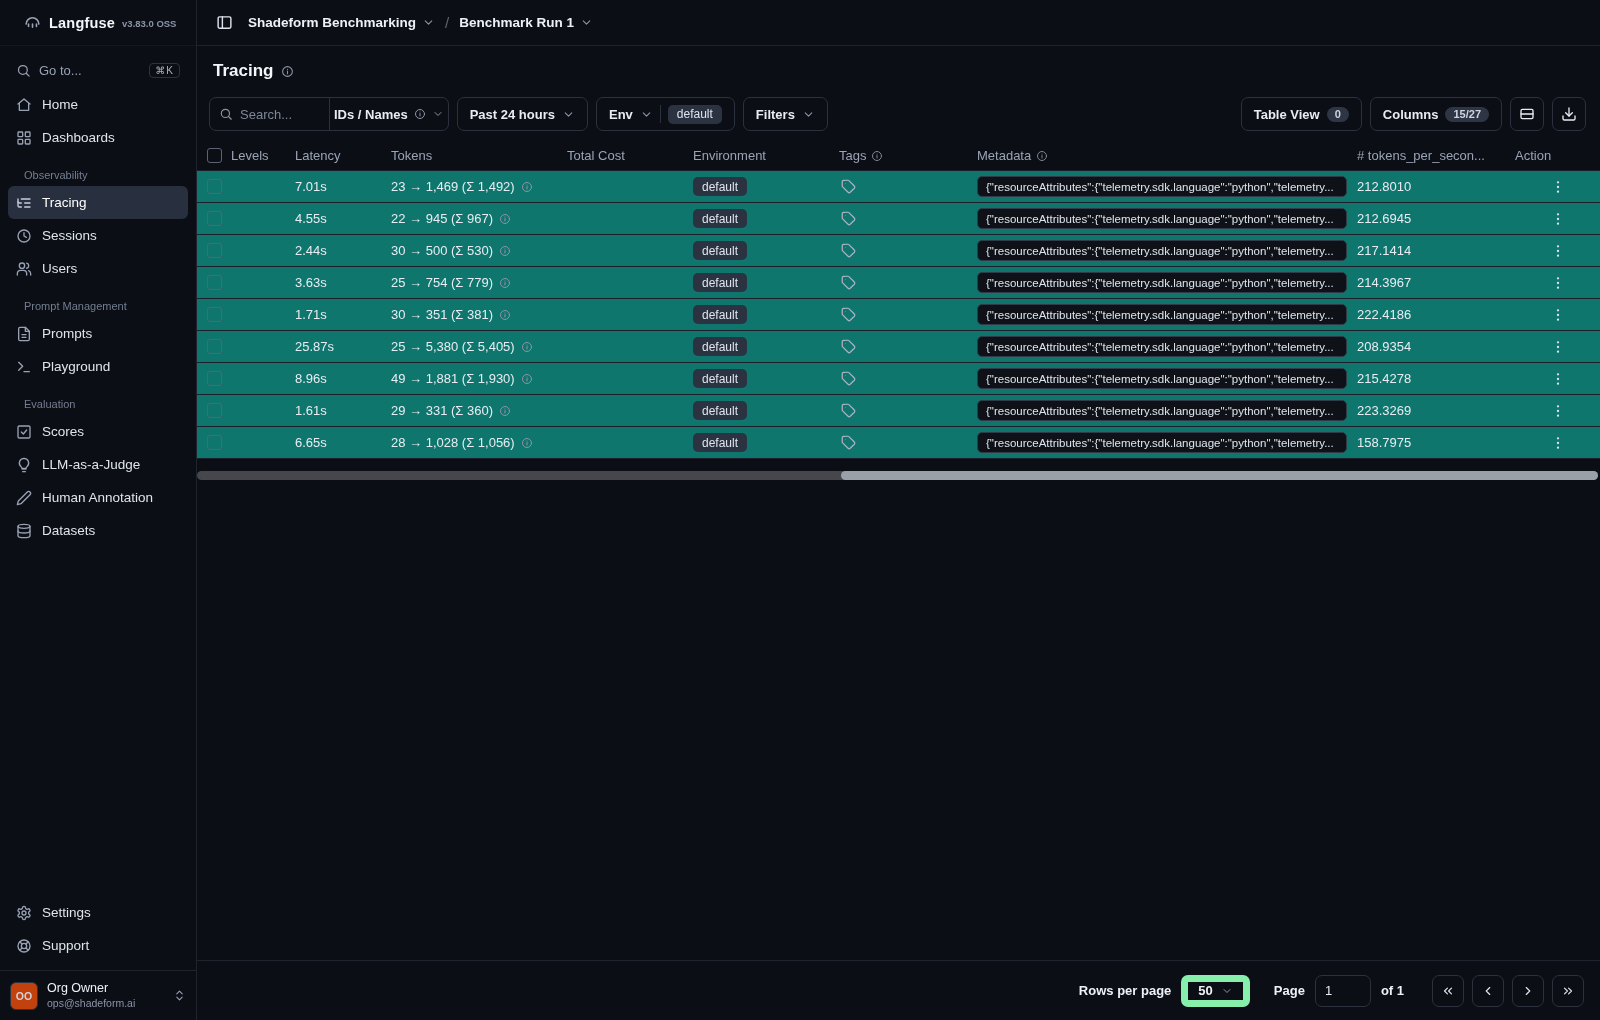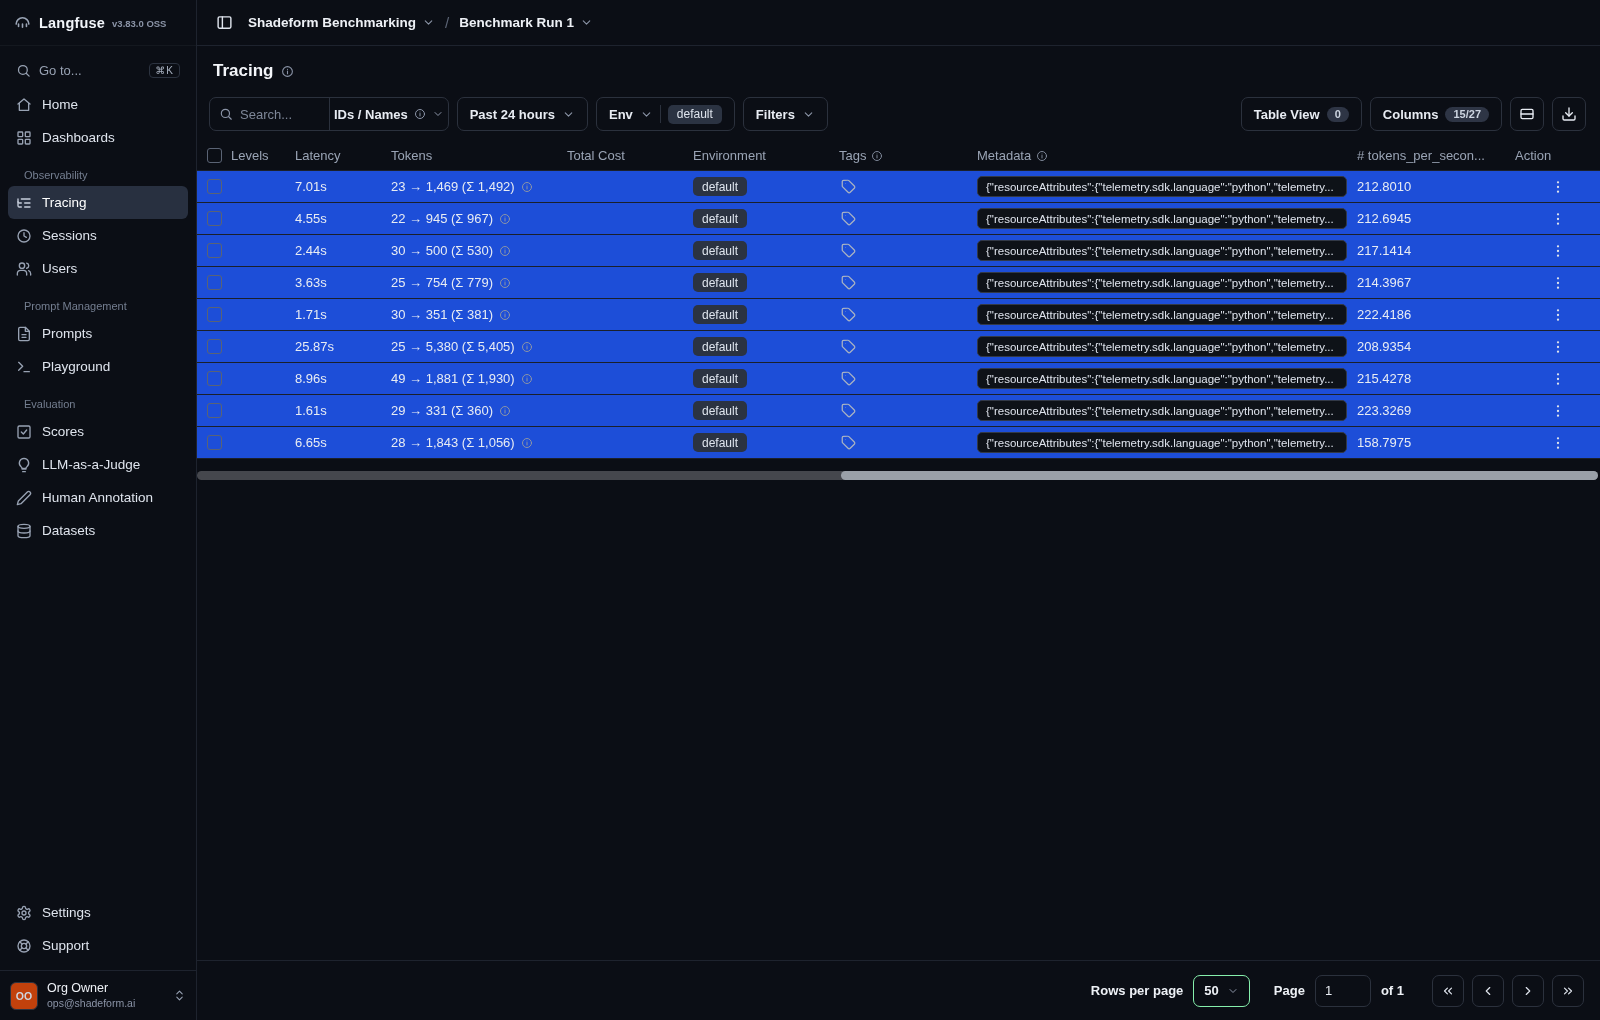--- a/index.html
+++ b/index.html
@@ -9,21 +9,21 @@
     font-family:"Liberation Sans", sans-serif; font-size:13px;
     -webkit-font-smoothing:antialiased;
   }
   .ic { fill:none; stroke:currentColor; stroke-width:2; stroke-linecap:round; stroke-linejoin:round; flex:none; }
   .muted { color:#8b94a7; }
 
   .app { display:flex; width:1600px; height:1020px; }
 
   
   .sidebar { width:197px; min-width:197px; background:#0b0e15; border-right:1px solid #1e232e; display:flex; flex-direction:column; }
-  .logo-row { height:46px; display:flex; align-items:center; gap:7px; padding:0 13px; border-bottom:1px solid #14181f; }
+  .logo-row { height:46px; display:flex; align-items:center; gap:7px; padding:0 23px; border-bottom:1px solid #14181f; }
   .logo-ic { color:#9aa4b5; }
   .logo-name { font-weight:700; font-size:14.5px; color:#f2f5fa; letter-spacing:.2px; }
   .logo-ver { font-size:9.5px; color:#8b94a7; font-weight:600; margin-top:2px; white-space:nowrap; }
   .goto { margin:8px 8px 2px; height:32px; display:flex; align-items:center; gap:8px; padding:0 8px; border-radius:6px; color:#98a2b3; cursor:pointer; }
   .goto .kbd { margin-left:auto; border:1px solid #2c3340; border-radius:4px; padding:1px 5px; font-size:10px; color:#aab3c2; letter-spacing:1px; }
   .nav { display:flex; flex-direction:column; padding:0 8px; }
   .nav-item { height:33px; display:flex; align-items:center; gap:10px; padding:0 8px; border-radius:6px; color:#dfe4ed; font-size:13.5px; cursor:pointer; white-space:nowrap; }
   .nav-item svg { color:#98a2b3; }
   .nav-item.active { background:#283040; color:#fff; }
   .nav-item.active svg { color:#c6cedb; }
@@ -66,38 +66,38 @@
   .badge { background:#2b3342; border-radius:5px; padding:2.5px 9px; font-size:12px; font-weight:400; color:#dfe5ee; }
   .toolbar-right { margin-left:auto; display:flex; gap:8px; align-items:center; }
   .count-pill { background:#2e3545; border-radius:999px; padding:1.5px 8px; font-size:11px; color:#cdd5e1; font-weight:600; }
   .icon-btn { width:34px; justify-content:center; padding:0; }
 
   
   .grid-row { display:grid; grid-template-columns:34px 64px 96px 176px 126px 146px 138px 380px 158px 1fr; align-items:center; border-bottom:1px solid #1b202a; }
   .thead { height:30px; color:#9aa4b5; font-size:13px; }
   .th { display:flex; align-items:center; gap:5px; white-space:nowrap; overflow:hidden; }
   .th svg { color:#7e8798; }
-  .trow { height:32px; background:#1d4ed8; font-size:13px; }
+  .trow { height:32px; background:#0f766e; font-size:13px; }
   .cell { display:flex; align-items:center; min-width:0; }
   .c-check { justify-content:center; }
   .cb { width:15px; height:15px; border:1px solid #5a6374; border-radius:3px; background:transparent; cursor:pointer; }
   .tokens-cell { gap:6px; white-space:nowrap; }
   .tokens-cell svg { color:#8b94a7; }
   .tag-ic { color:#aab3c2; margin-left:2px; }
   .meta-box { width:370px; border:1px solid #323947; background:#0e1218; border-radius:5px; padding:3.5px 8px; font-size:11.5px; color:#dfe4ed; white-space:nowrap; overflow:hidden; cursor:pointer; }
   .c-action { justify-content:center; color:#dfe4ed; cursor:pointer; }
 
   .hscroll { margin:12px 2px 0 0; height:9px; border-radius:5px; background:#45474d; position:relative; }
   .hscroll-thumb { position:absolute; top:0; bottom:0; left:46%; width:54%; background:#9aa0a8; border-radius:5px; cursor:grab; }
 
   .spacer { flex:1; }
 
   
   .bottombar { border-top:1px solid #1e232e; height:60px; display:flex; align-items:center; justify-content:flex-end; gap:10px; padding:0 16px; font-weight:600; font-size:13px; color:#eef1f6;margin-top:24px; }
-  .pg-select { height:32px; border:1px solid #86efac; border-radius:7px; display:flex; align-items:center; gap:8px; padding:0 10px; cursor:pointer; }
+  .pg-select { height:32px; border:7px solid #86efac; border-radius:7px; display:flex; align-items:center; gap:8px; padding:0 10px; cursor:pointer; }
   .pg-select svg { color:#8b94a7; }
   .pg-input { height:32px; width:56px; border:1px solid #2b313d; border-radius:7px; background:transparent; color:#e8ecf3; padding:0 9px; font-size:13px; font-family:inherit; outline:none; }
   .pg-group { display:flex; align-items:center; gap:10px; }
   .gap-l { margin-left:14px; }
   .pg-btns { display:flex; gap:8px; margin-left:18px; }
   .pg-btn { width:32px; height:32px; border:1px solid #2b313d; border-radius:7px; display:flex; align-items:center; justify-content:center; color:#dfe4ed; cursor:pointer; background:transparent; }
 </style>
 </head>
 <body>
 
@@ -762,21 +762,21 @@
 
   <div class="grid-row trow">
     <div class="cell c-check">
               <span class="cb"></span>
             </div>
     <div class="cell"></div>
     <div class="cell">
               <span>6.65s</span>
             </div>
     <div class="cell tokens-cell">
-      <span>28 → 1,843 (Σ 1,056)</span>
+      <span>28 → 1,028 (Σ 1,056)</span>
       <svg class="ic" width="12" height="12">
                 <use href="#i-info"></use>
               </svg>
     </div>
     <div class="cell"></div>
     <div class="cell">
               <span class="badge">default</span>
             </div>
     <div class="cell">
       <svg class="ic tag-ic" width="15" height="15">

